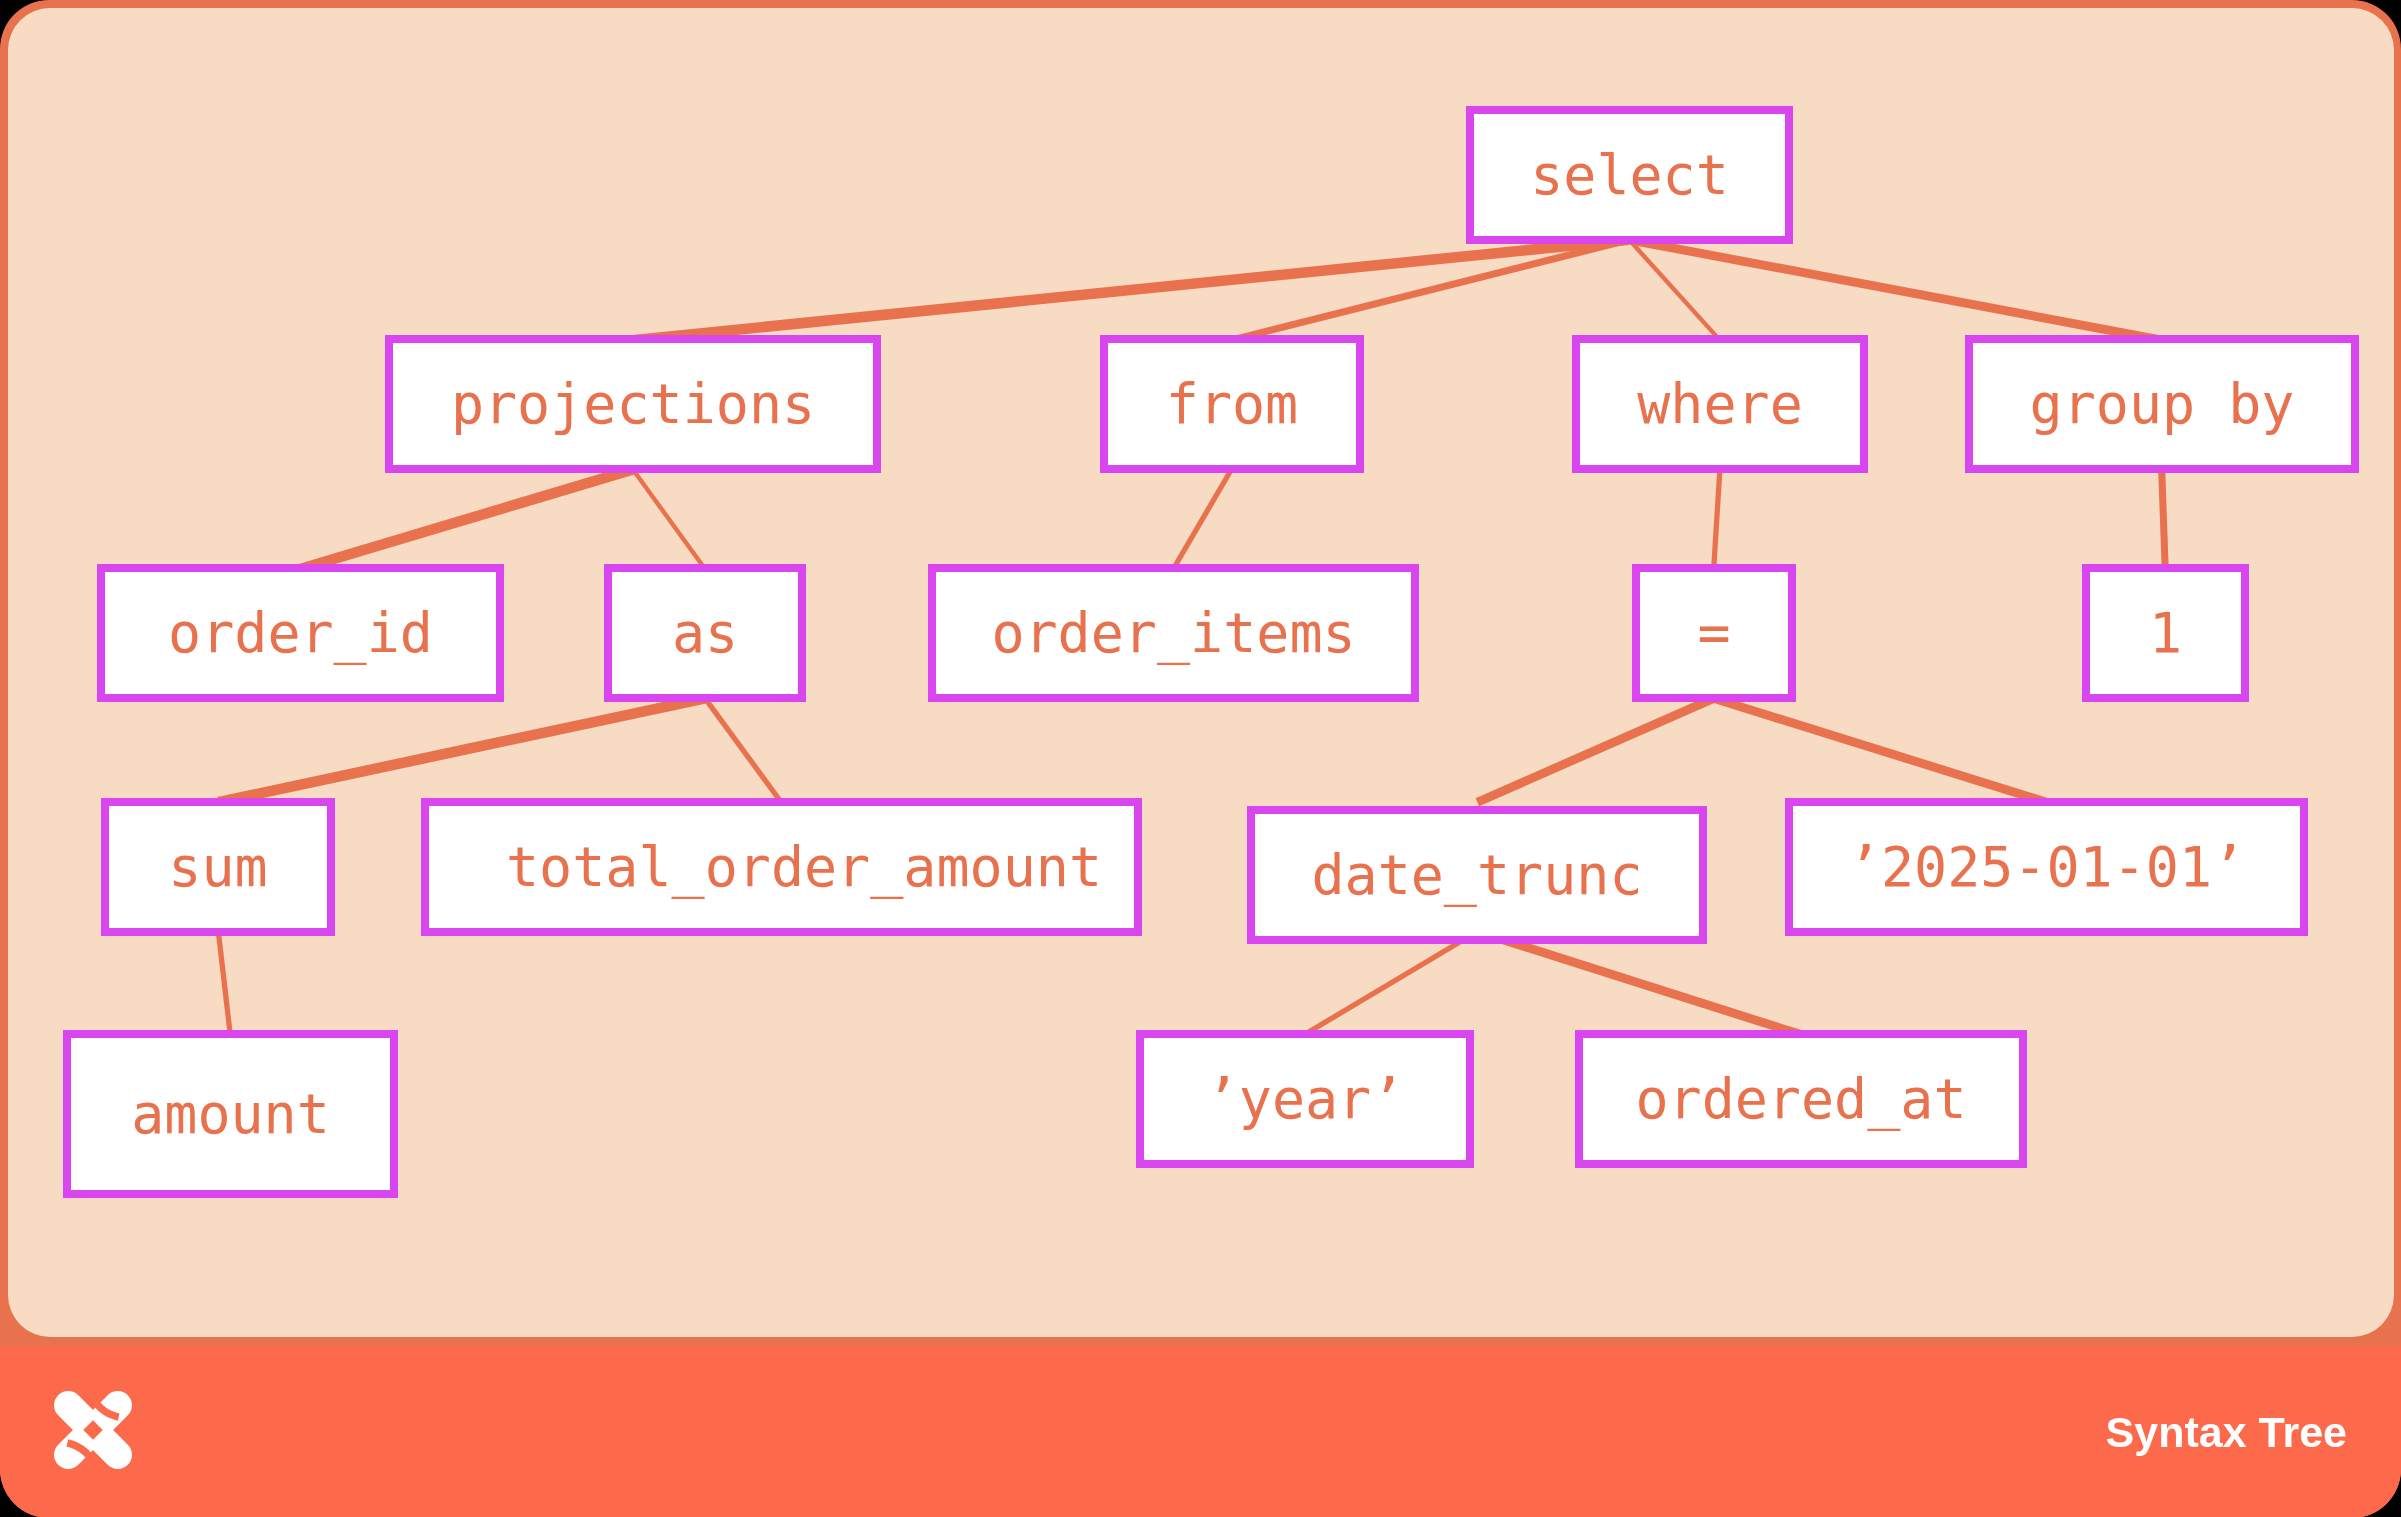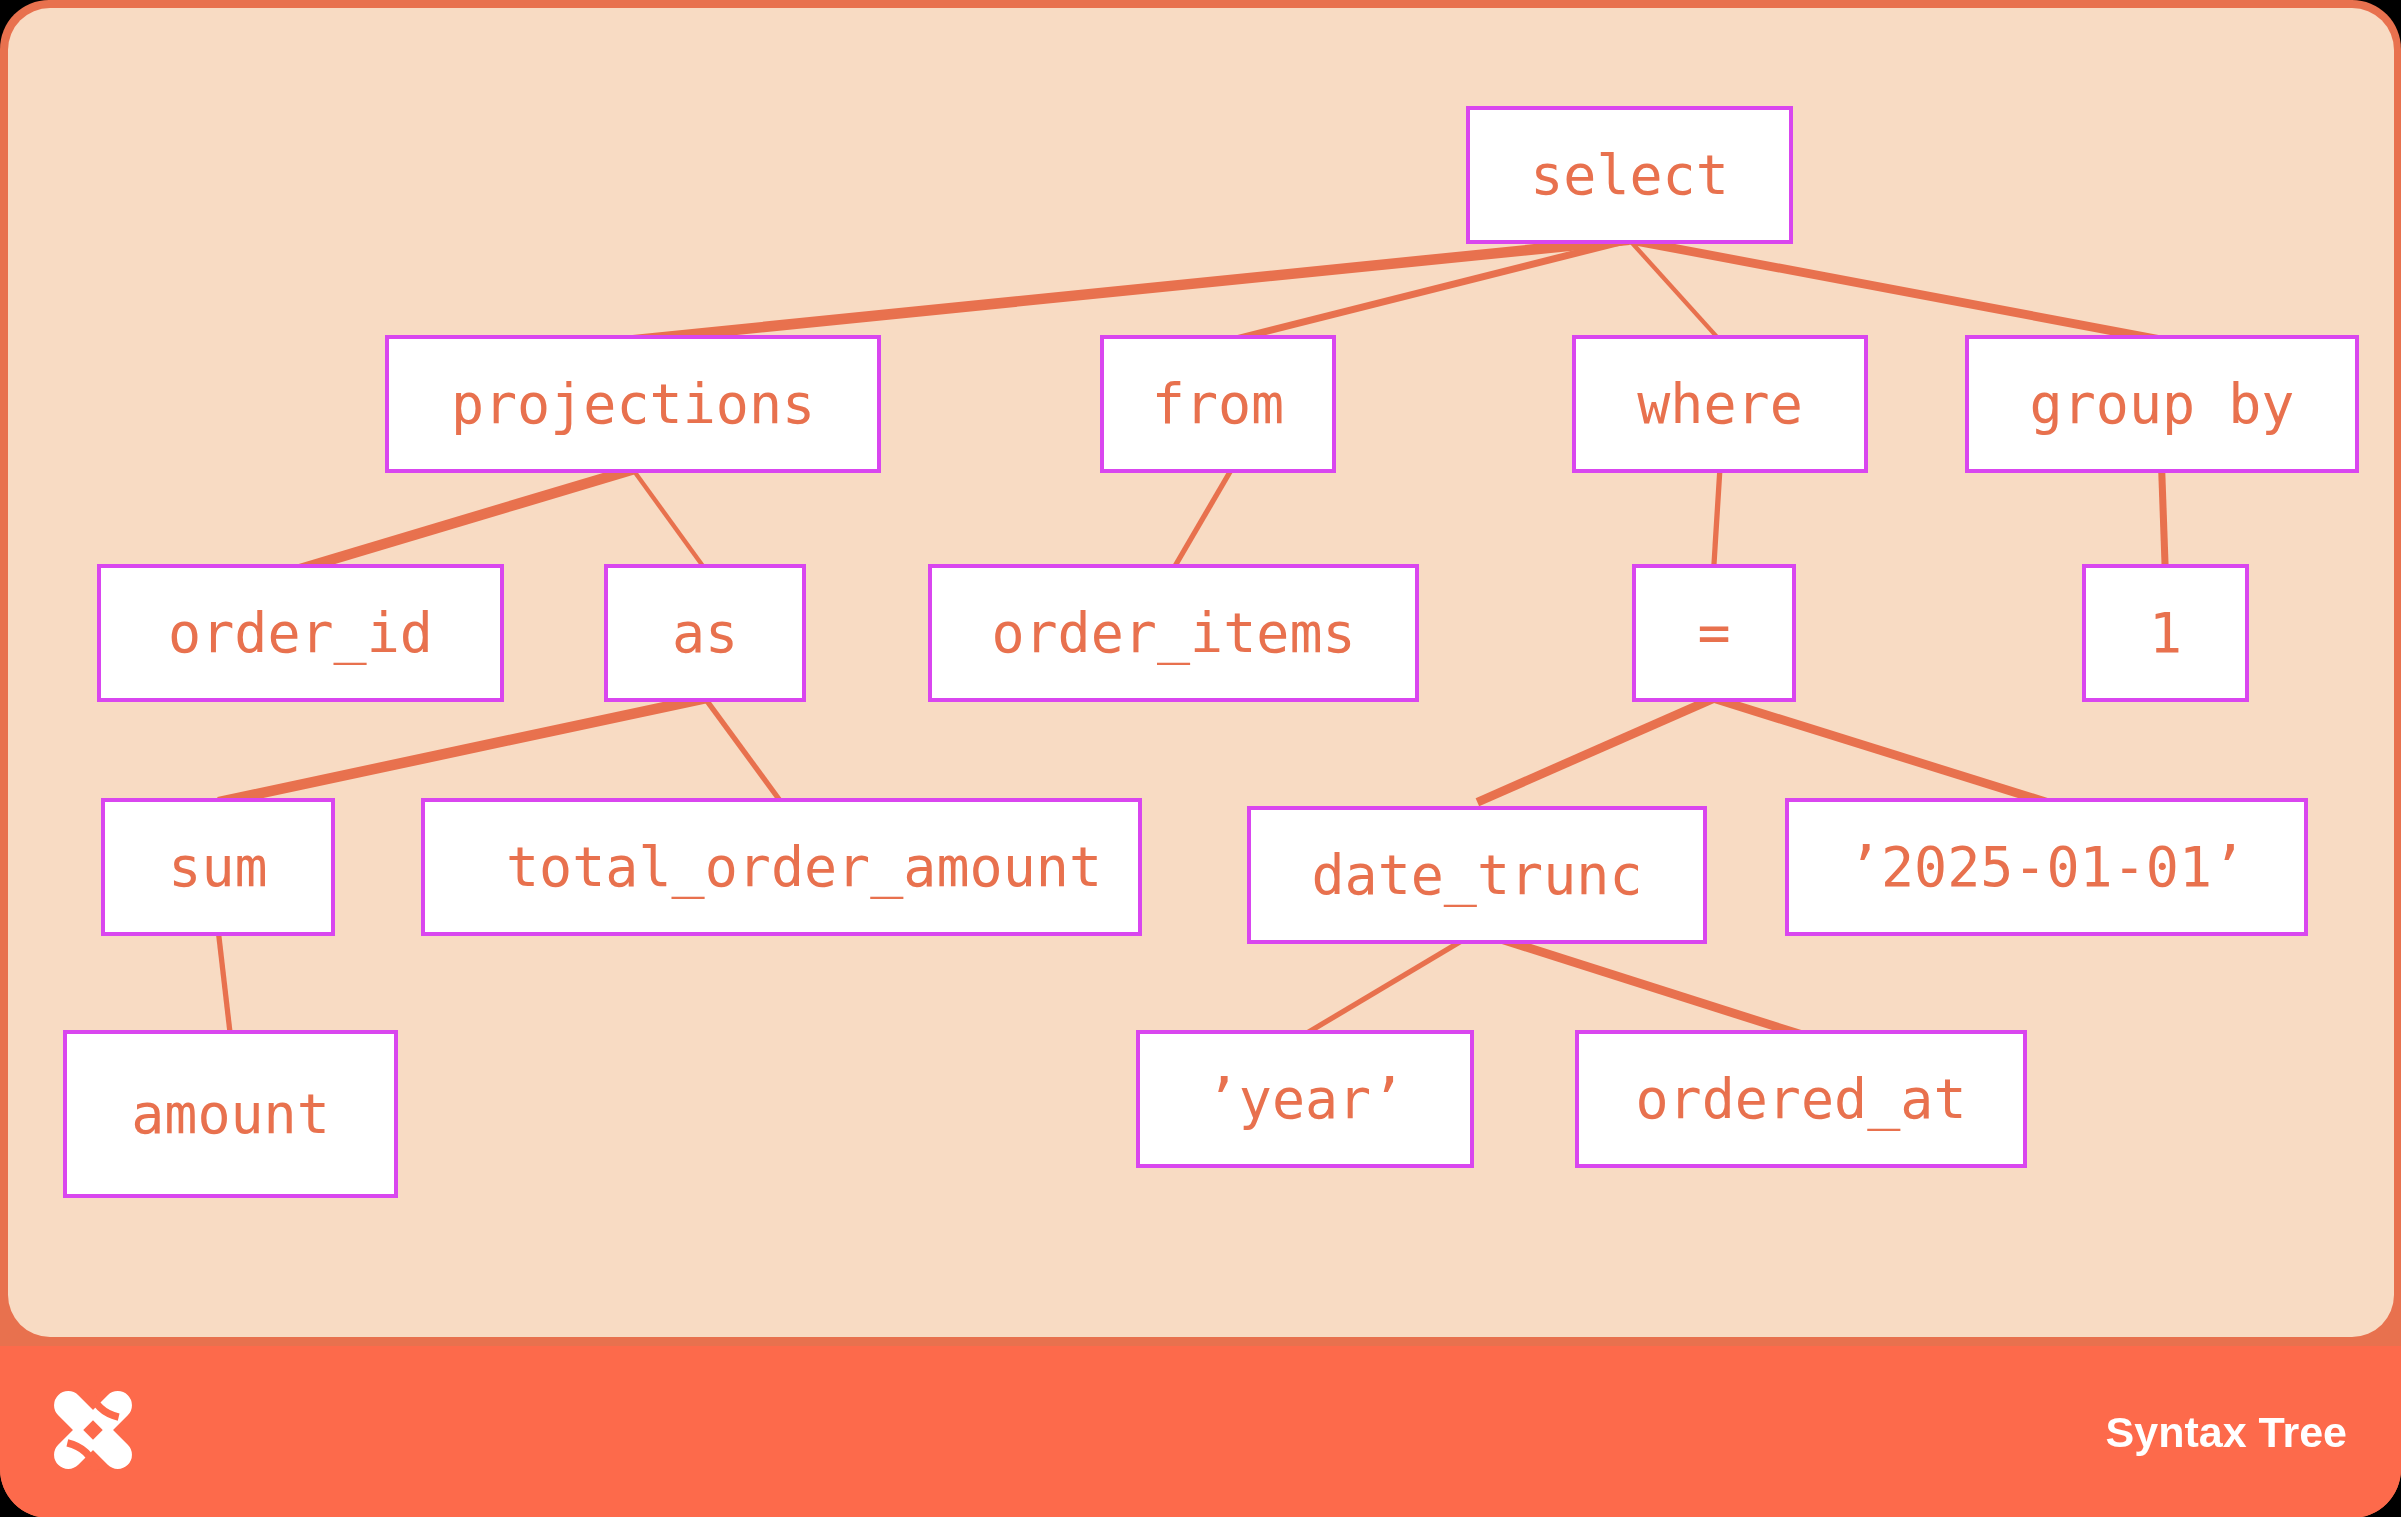--- a/index.html
+++ b/index.html
@@ -27,21 +27,21 @@
   }
   #edges {
     position: absolute;
     left: 0; top: 0;
     z-index: 1;
   }
   .node {
     position: absolute;
     box-sizing: border-box;
     background: #ffffff;
-    border: 4px solid #d946ef;
+    border: 8px solid #d946ef;
     display: flex;
     align-items: center;
     justify-content: center;
     z-index: 2;
   }
   .node span {
     color: #e8714e;
     font-size: 55px;
     letter-spacing: 0px;
     white-space: nowrap;
@@ -94,21 +94,21 @@
         <line x1="1669.5" y1="1049" x2="1473" y2="1166" stroke="#e8714e" stroke-width="6"></line>
         <line x1="1669.5" y1="1049" x2="2037" y2="1166" stroke="#e8714e" stroke-width="10"></line>
       </svg>
     <div id="nodes">
         <div class="node" style="left: 1458px; top: 98px; width: 327px; height: 138px;">
           <span>select</span>
         </div>
         <div class="node" style="left: 377px; top: 327px; width: 496px; height: 138px;">
           <span>projections</span>
         </div>
-        <div class="node" style="left: 1092px; top: 327px; width: 236px; height: 138px; text-align: center;">
+        <div class="node" style="left: 1092px; top: 327px; width: 264px; height: 138px; text-align: center;">
           <span>from</span>
         </div>
         <div class="node" style="left: 1564px; top: 327px; width: 296px; height: 138px;">
           <span>where</span>
         </div>
         <div class="node" style="left: 1957px; top: 327px; width: 394px; height: 138px; justify-content: center;">
           <span>group by</span>
         </div>
         <div class="node" style="left: 89px; top: 556px; width: 407px; height: 138px;">
           <span>order_id</span>

